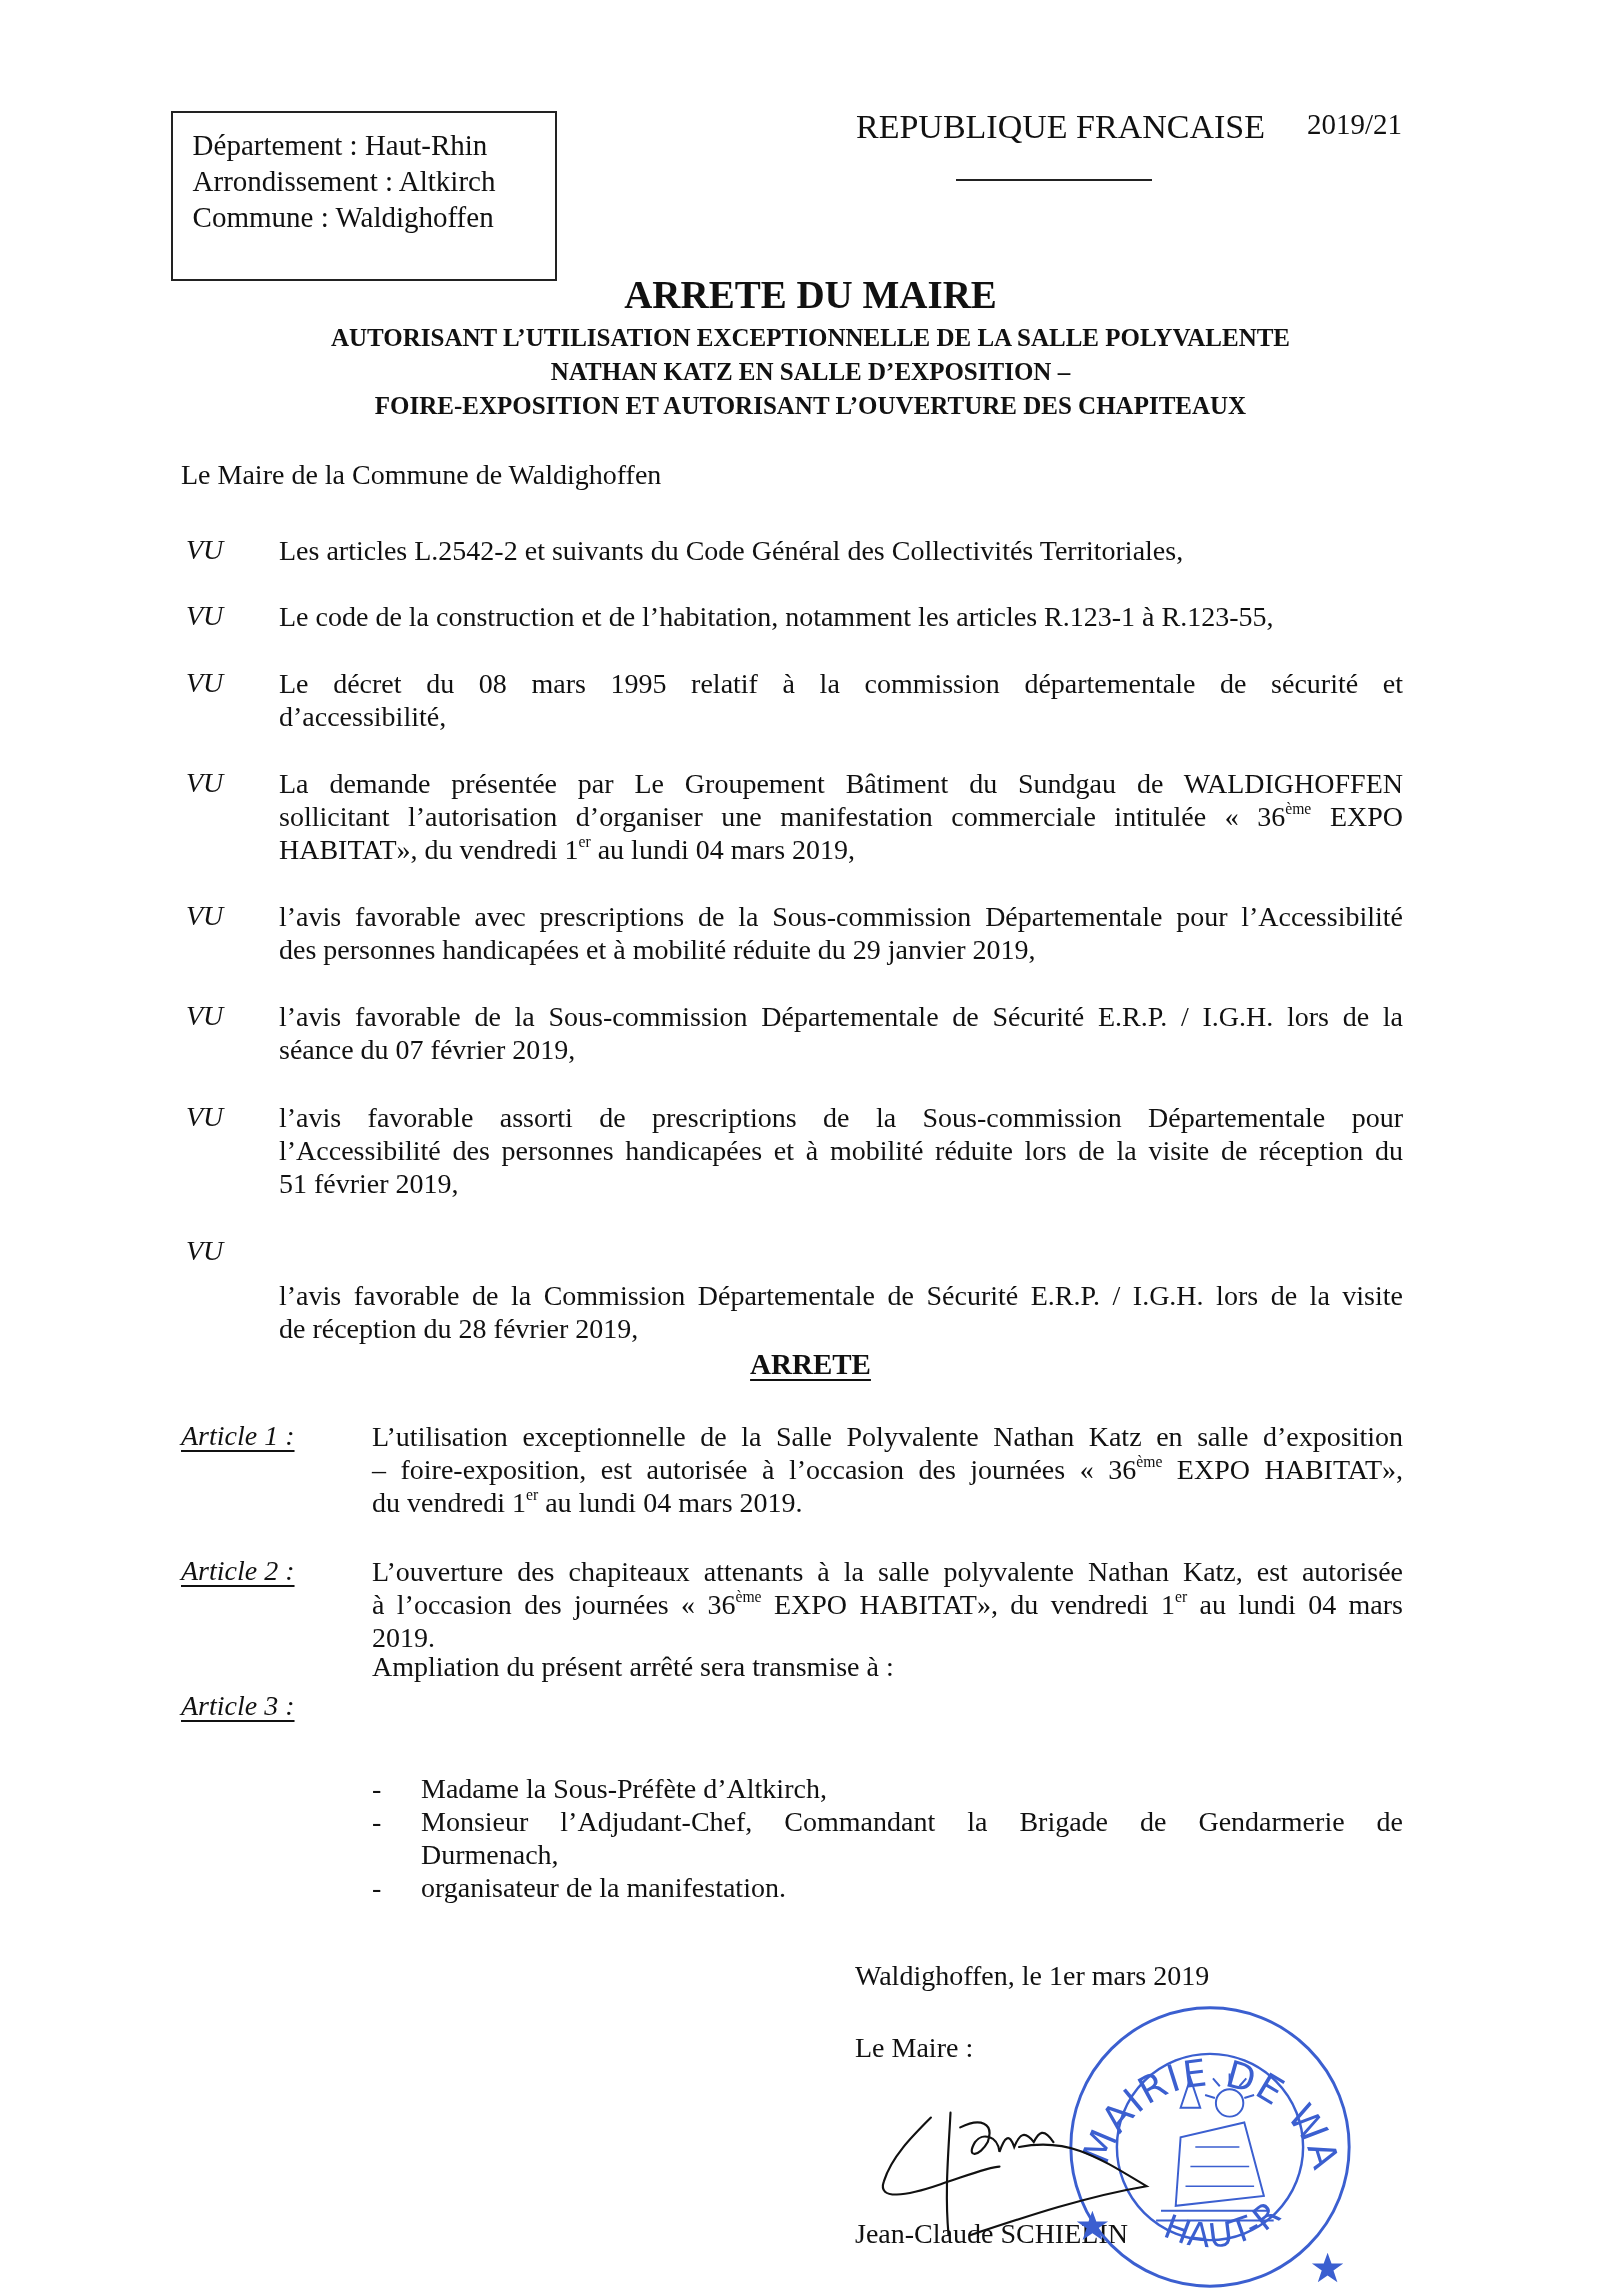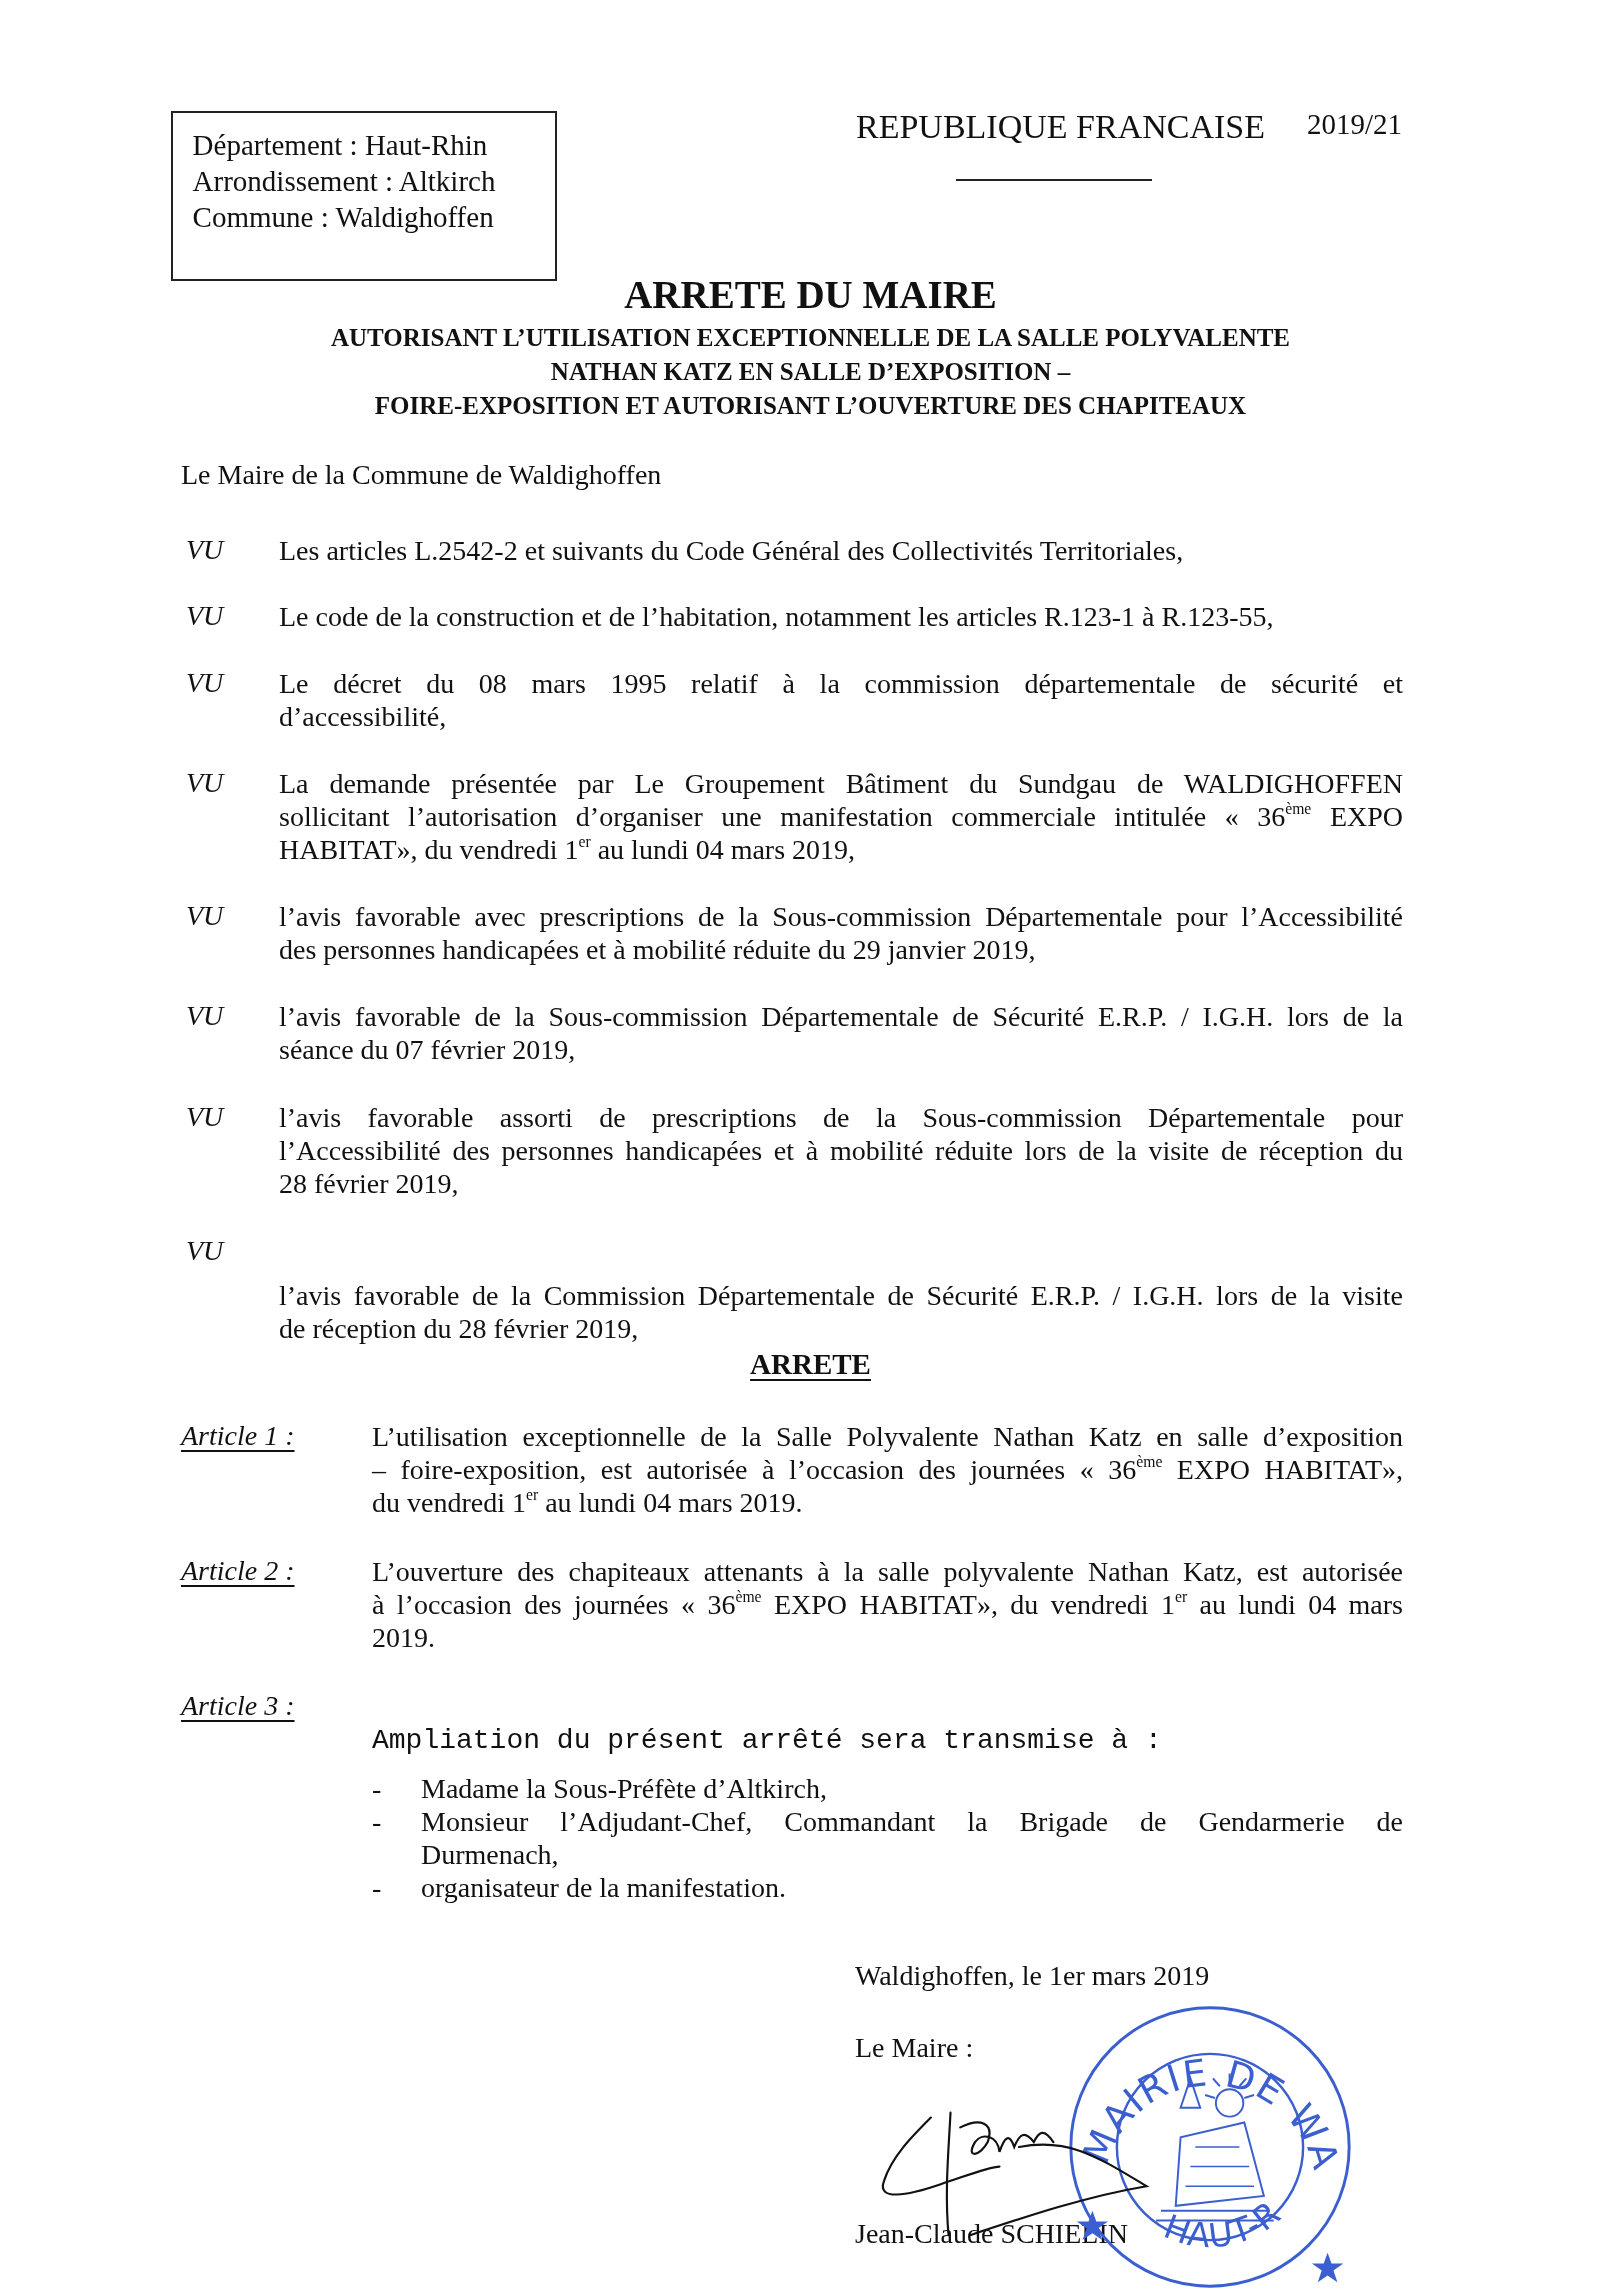--- a/index.html
+++ b/index.html
@@ -90,21 +90,21 @@
     </div>
     <div class="abs vu-label" style="top: 1000px;">VU</div>
     <div class="abs vu-text" style="top: 1000px;">
       <span class="ln">l’avis favorable de la Sous-commission Départementale de Sécurité E.R.P. / I.G.H. lors de la</span>
       <span class="ln last">séance du 07 février 2019,</span>
     </div>
     <div class="abs vu-label" style="top: 1101px;">VU</div>
     <div class="abs vu-text" style="top: 1101px;">
       <span class="ln">l’avis favorable assorti de prescriptions de la Sous-commission Départementale pour</span>
       <span class="ln">l’Accessibilité des personnes handicapées et à mobilité réduite lors de la visite de réception du</span>
-      <span class="ln last">28 février 2019,</span>
+      <span class="ln last">51 février 2019,</span>
     </div>
     <div class="abs vu-label" style="top: 1235px;">VU</div>
     <div class="abs vu-text" style="top: 1235px; margin-top: 44px;">
       <span class="ln">l’avis favorable de la Commission Départementale de Sécurité E.R.P. / I.G.H. lors de la visite</span>
       <span class="ln last">de réception du 28 février 2019,</span>
     </div>
   </div>
 
 <div class="abs arrete"><span>ARRETE</span></div>
 
@@ -115,21 +115,21 @@
       <span class="ln">– foire-exposition, est autorisée à l’occasion des journées « 36<sup>ème</sup> EXPO HABITAT»,</span>
       <span class="ln last">du vendredi 1<sup>er</sup> au lundi 04 mars 2019.</span>
     </div>
     <div class="abs art-label" style="top: 1555px;">Article 2 :</div>
     <div class="abs art-text" style="top: 1555px;">
       <span class="ln">L’ouverture des chapiteaux attenants à la salle polyvalente Nathan Katz, est autorisée</span>
       <span class="ln">à l’occasion des journées « 36<sup>ème</sup> EXPO HABITAT», du vendredi 1<sup>er</sup> au lundi 04 mars</span>
       <span class="ln last">2019.</span>
     </div>
     <div class="abs art-label" style="top: 1690px;">Article 3 :</div>
-    <div class="abs art-text" style="top: 1724px; font-family: Liberation Mono, monospace;">
+    <div class="abs art-text" style="top: 1650px;">
       <span class="ln last">Ampliation du présent arrêté sera transmise à :</span>
     </div>
   </div>
 
 <div class="abs dist" id="dist-container" style="top:1772px;">
     <div class="item">
       <span class="dash">-</span>
       <span class="ln last">Madame la Sous-Préfète d’Altkirch,</span>
     </div>
     <div class="item">

